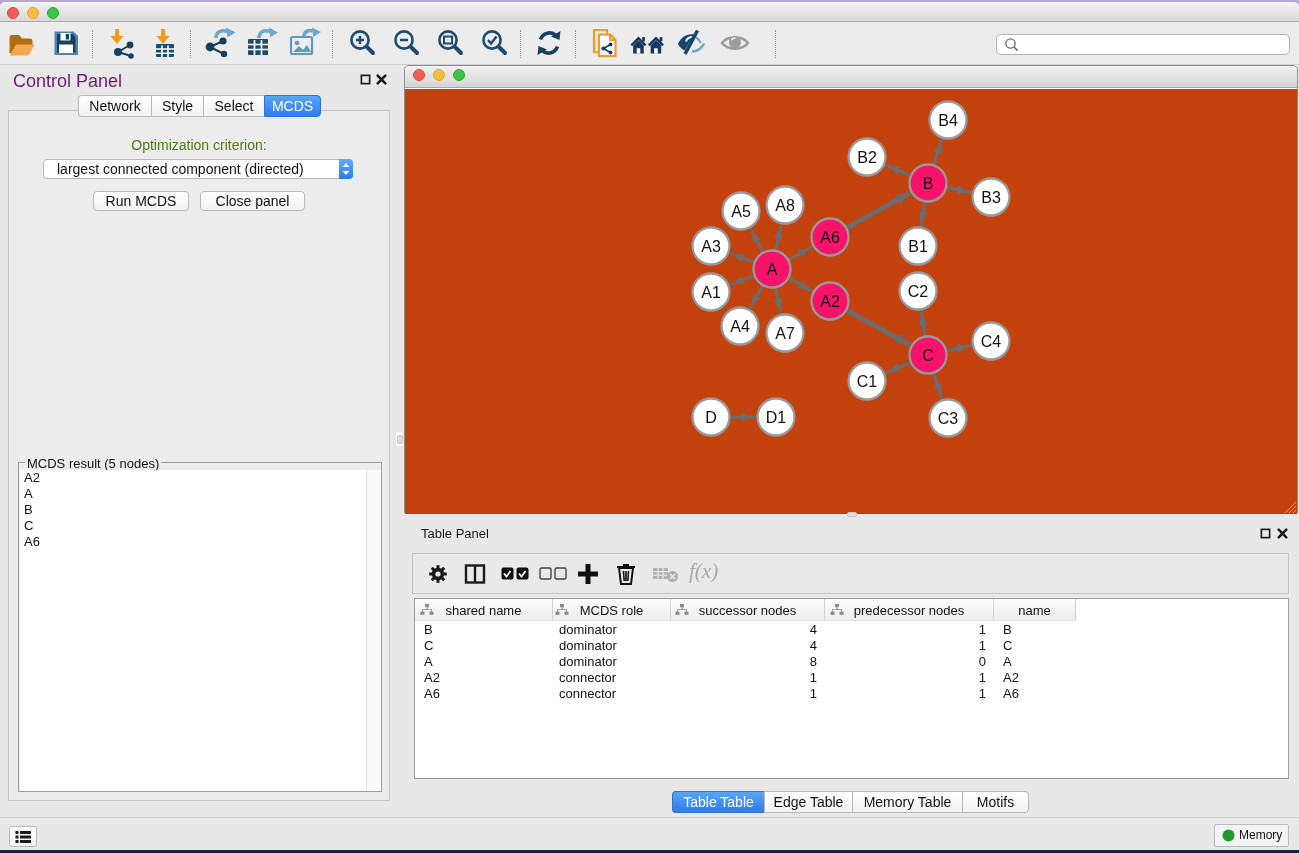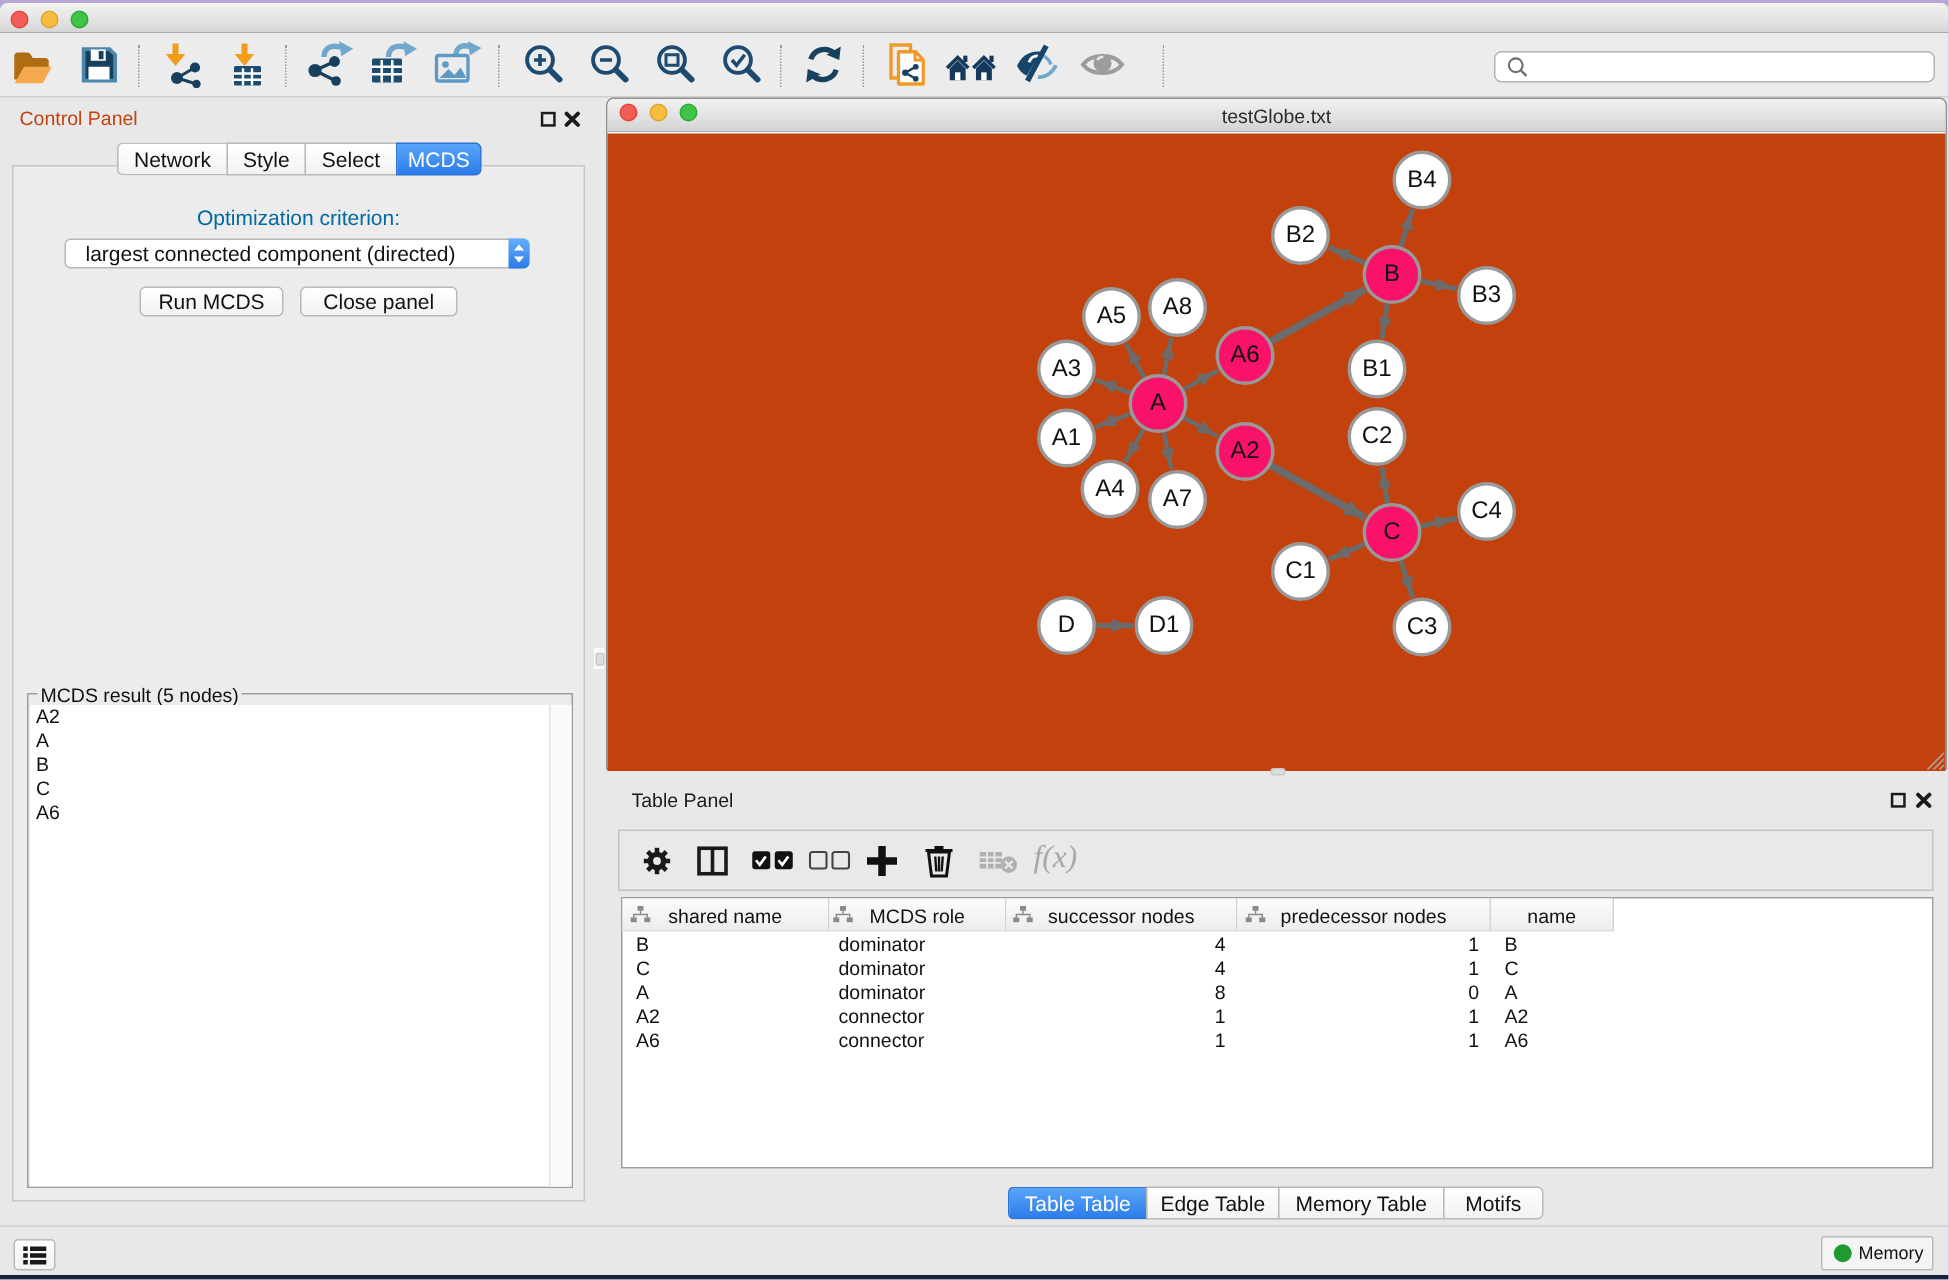--- a/index.html
+++ b/index.html
@@ -11,31 +11,31 @@
     background:linear-gradient(#f3f3f3,#d8d8d8); border-bottom:1px solid #ababab;
     border-radius:5px 5px 0 0; }
   .tl { position:absolute; top:5px; width:12px; height:12px; border-radius:50%; }
   #titletext { position:absolute; top:2px; width:100%; text-align:center; font-size:13px; color:#3c3c3c; }
   #toolbar { position:absolute; left:0; top:20px; width:100%; height:43px; background:#ececec; border-bottom:1px solid #d0d0d0;}
   .sep { position:absolute; top:8px; height:28px; width:0; border-left:1px dotted #9a9a9a; }
   .ticon { position:absolute; top:5px; }
   #searchbox { position:absolute; left:996px; top:12px; width:294px; height:21px; background:#fff;
     border:1px solid #b4b4b4; border-radius:5px; }
   
-  #cp-title { position:absolute; left:13px; top:69px; font-size:13px; color:#c2410c; }
+  #cp-title { position:absolute; left:13px; top:69px; font-size:18px; color:#701a75; }
   .panicon { position:absolute; font-size:12px; color:#111; }
   .tabs { position:absolute; display:flex; z-index:5; }
   .tab { height:22px; line-height:21px; background:linear-gradient(#ffffff,#f2f2f2); border:1px solid #b9b9b9;
     border-right:none; font-size:14px; padding:0 14px; color:#111; text-align:center;}
   .tab.first { border-radius:4px 0 0 4px; }
   .tab.last { border-radius:0 4px 4px 0; border-right:1px solid #b9b9b9;}
   .tab.sel { background:linear-gradient(#59a5f8,#2d7ceb); color:#fff; border-color:#2d72d4; }
   #cp-box { position:absolute; left:8px; top:108px; width:382px; height:691px;
     background:#ececec; border:1px solid #c6c6c6; }
-  #opt-label { position:absolute; left:0; top:26px; width:100%; text-align:center; font-size:14px; color:#0369a1; }
+  #opt-label { position:absolute; left:0; top:26px; width:100%; text-align:center; font-size:14px; color:#4d7c0f; }
   #dropdown { position:absolute; left:34px; top:48px; width:310px; height:20px; background:#fff;
     border:1px solid #b6b6b6; border-radius:4px; font-size:14px; line-height:19px; padding-left:13px; color:#111;}
   #dd-btn { position:absolute; right:-1px; top:-1px; width:14px; height:20px;
     background:linear-gradient(#64aefb,#2d7ae8); border-radius:0 4px 4px 0; }
   .btn { position:absolute; height:20px; background:linear-gradient(#ffffff,#f2f2f2); border:1px solid #b9b9b9;
     border-radius:4px; font-size:14px; text-align:center; line-height:19px; color:#111; }
   #fieldset { position:absolute; left:9px; top:351px; width:364px; height:330px; border:1px solid #9d9d9d; }
   #fieldlegend { position:absolute; left:6px; top:-7px; background:#ececec; font-size:13px; padding:0 2px; color:#111;}
   #listbox { position:absolute; left:1px; top:7px; width:361px; height:321px; background:#fff; font-size:13px; }
   #listbox div { padding-left:4px; height:16px; line-height:16px; color:#111;}
@@ -251,21 +251,20 @@
         </div>
       <div id="list-sb"></div>
     </div>
   </div>
 
   <div id="netwin">
     <div id="nettitle">
       <div class="tl" style="left:8px;top:3px;background:#f25e57;border:1px solid #e14740;"></div>
       <div class="tl" style="left:28px;top:3px;background:#f6bd3e;border:1px solid #e0a432;"></div>
       <div class="tl" style="left:48px;top:3px;background:#3fc445;border:1px solid #2fa935;"></div>
-      <div id="nettitletext">testGlobe.txt</div>
     </div>
     <div id="canvas">
       <svg width="894" height="425" viewBox="0 0 894 425" style="position:absolute;left:0;top:0">
 <line x1="357.8" y1="162.8" x2="345.7" y2="140.1" stroke="#6b6b6b" stroke-width="3.0"></line>
 <polygon points="347.1,142.7 356.2,150.3 348.3,154.5" fill="#6b6b6b"></polygon>
 <line x1="370.9" y1="160.9" x2="375.9" y2="136.1" stroke="#6b6b6b" stroke-width="3.0"></line>
 <polygon points="375.3,139.0 377.5,150.7 368.7,148.9" fill="#6b6b6b"></polygon>
 <line x1="348.8" y1="173.1" x2="325.2" y2="164.2" stroke="#6b6b6b" stroke-width="3.0"></line>
 <polygon points="328.0,165.3 339.9,165.0 336.7,173.4" fill="#6b6b6b"></polygon>
 <line x1="348.8" y1="186.9" x2="325.2" y2="195.8" stroke="#6b6b6b" stroke-width="3.0"></line>

